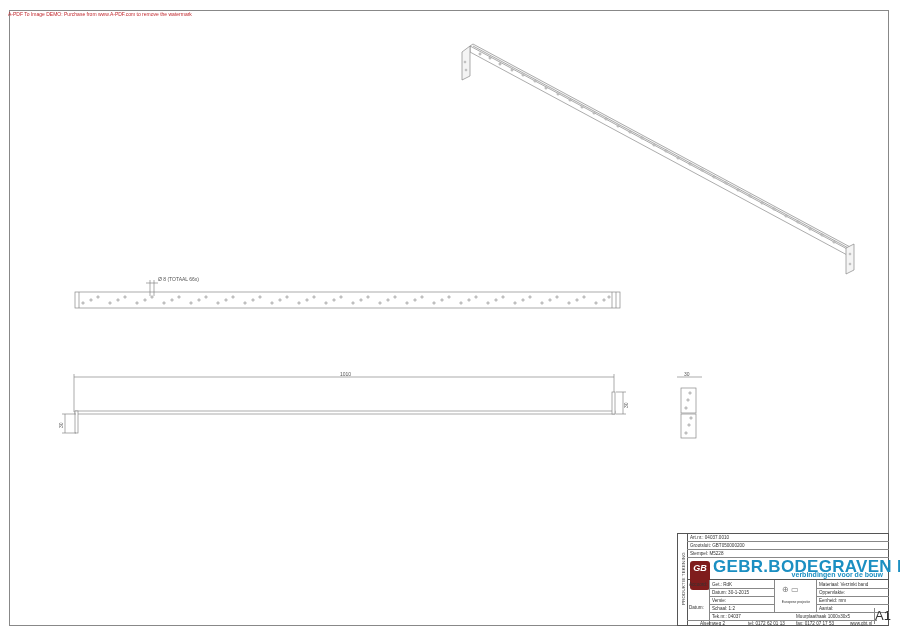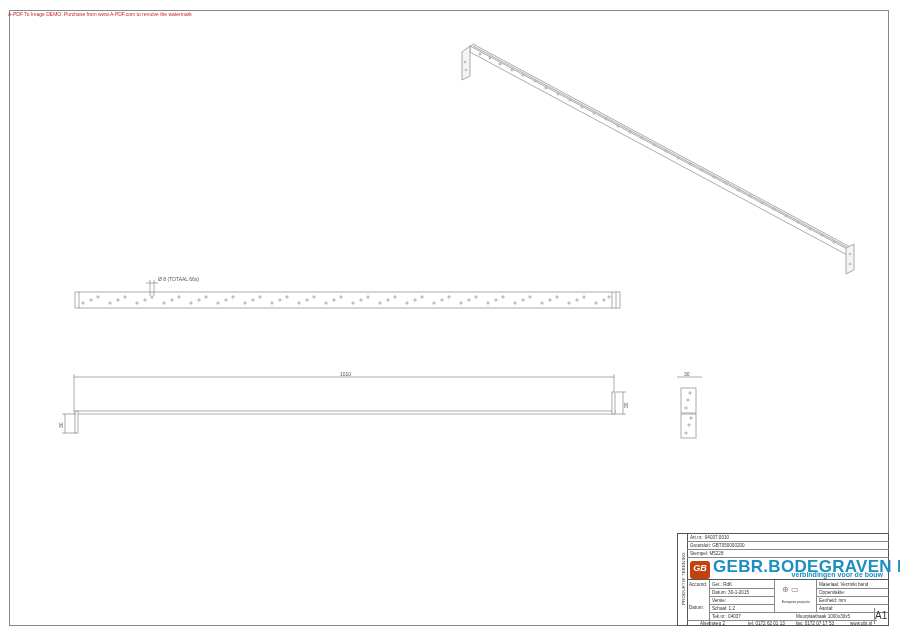--- a/index.html
+++ b/index.html
@@ -6,25 +6,25 @@
   body { width:900px; height:636px; position:relative; overflow:hidden; font-family:"Liberation Sans", sans-serif; }
   .sheet-outer { position:absolute; left:0; top:0; width:900px; height:636px; }
   .frame { position:absolute; left:9px; top:10px; width:880px; height:616px; border:1px solid #888; box-sizing:border-box; }
   .watermark { position:absolute; left:8px; top:11px; font-size:5px; color:#c0282e; white-space:nowrap; }
   svg.drawing { position:absolute; left:0; top:0; }
   .tb { position:absolute; left:677px; top:533px; width:212px; height:93px; border:1px solid #555; box-sizing:border-box; font-size:4.6px; color:#333; background:#fff; }
   .tb-side { position:absolute; left:0; top:0; width:9px; height:91px; border-right:1px solid #555; }
   .tb-side span { position:absolute; left:-38px; top:42px; width:86px; transform:rotate(-90deg); text-align:center; font-size:4.4px; letter-spacing:0.2px; }
   .row { position:absolute; left:9px; height:8px; line-height:8px; border-bottom:1px solid #888; box-sizing:border-box; padding-left:3px; white-space:nowrap; }
   .logo { position:absolute; left:9px; top:24px; width:202px; height:22px; border-bottom:1px solid #555; box-sizing:border-box; }
-  .logo-icon { position:absolute; left:3px; top:3px; width:20px; height:18px; background:#c2410c; border-radius:3px; color:#fff; font-weight:bold; font-size:9px; line-height:14px; text-align:center;font-style:italic; }
+  .logo-icon { position:absolute; left:3px; top:3px; width:20px; height:29px; background:#7f1d1d; border-radius:3px; color:#fff; font-weight:bold; font-size:9px; line-height:14px; text-align:center;font-style:italic; }
   .logo-name { position:absolute; left:26px; top:-1px; font-size:17px; font-weight:bold; color:#1b8fc2; letter-spacing:0.3px; white-space:nowrap; }
   .logo-tag { position:absolute; right:6px; top:13px; font-size:7px; font-weight:bold; color:#1b8fc2; white-space:nowrap; }
   .cell { position:absolute; white-space:nowrap; line-height:8px; height:8px; box-sizing:border-box; }
-  .a1 { position:absolute; right:1px; bottom:1px; width:12px; height:16px; border-left:1px solid #888; font-size:10px; line-height:16px; text-align:center; }
+  .a1 { position:absolute; right:1px; bottom:1px; width:12px; height:16px; border-left:1px solid #888; font-size:13px; line-height:16px; text-align:center; }
 </style>
 </head>
 <body>
 
 <div class="sheet-outer">
   <div class="frame"></div>
   <div class="watermark">A-PDF To Image DEMO: Purchase from www.A-PDF.com to remove the watermark</div>
 
   <svg class="drawing" width="900" height="636">
 

